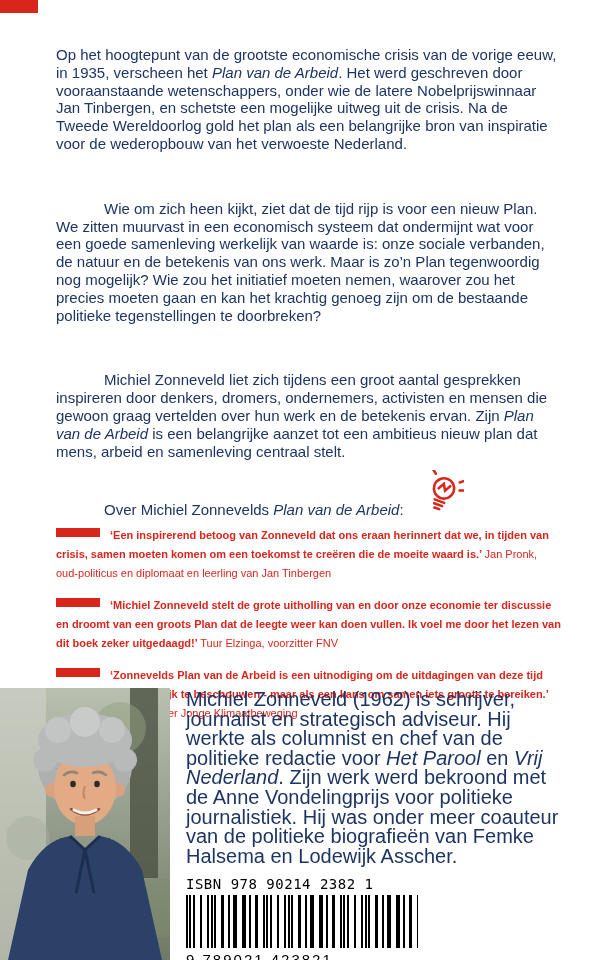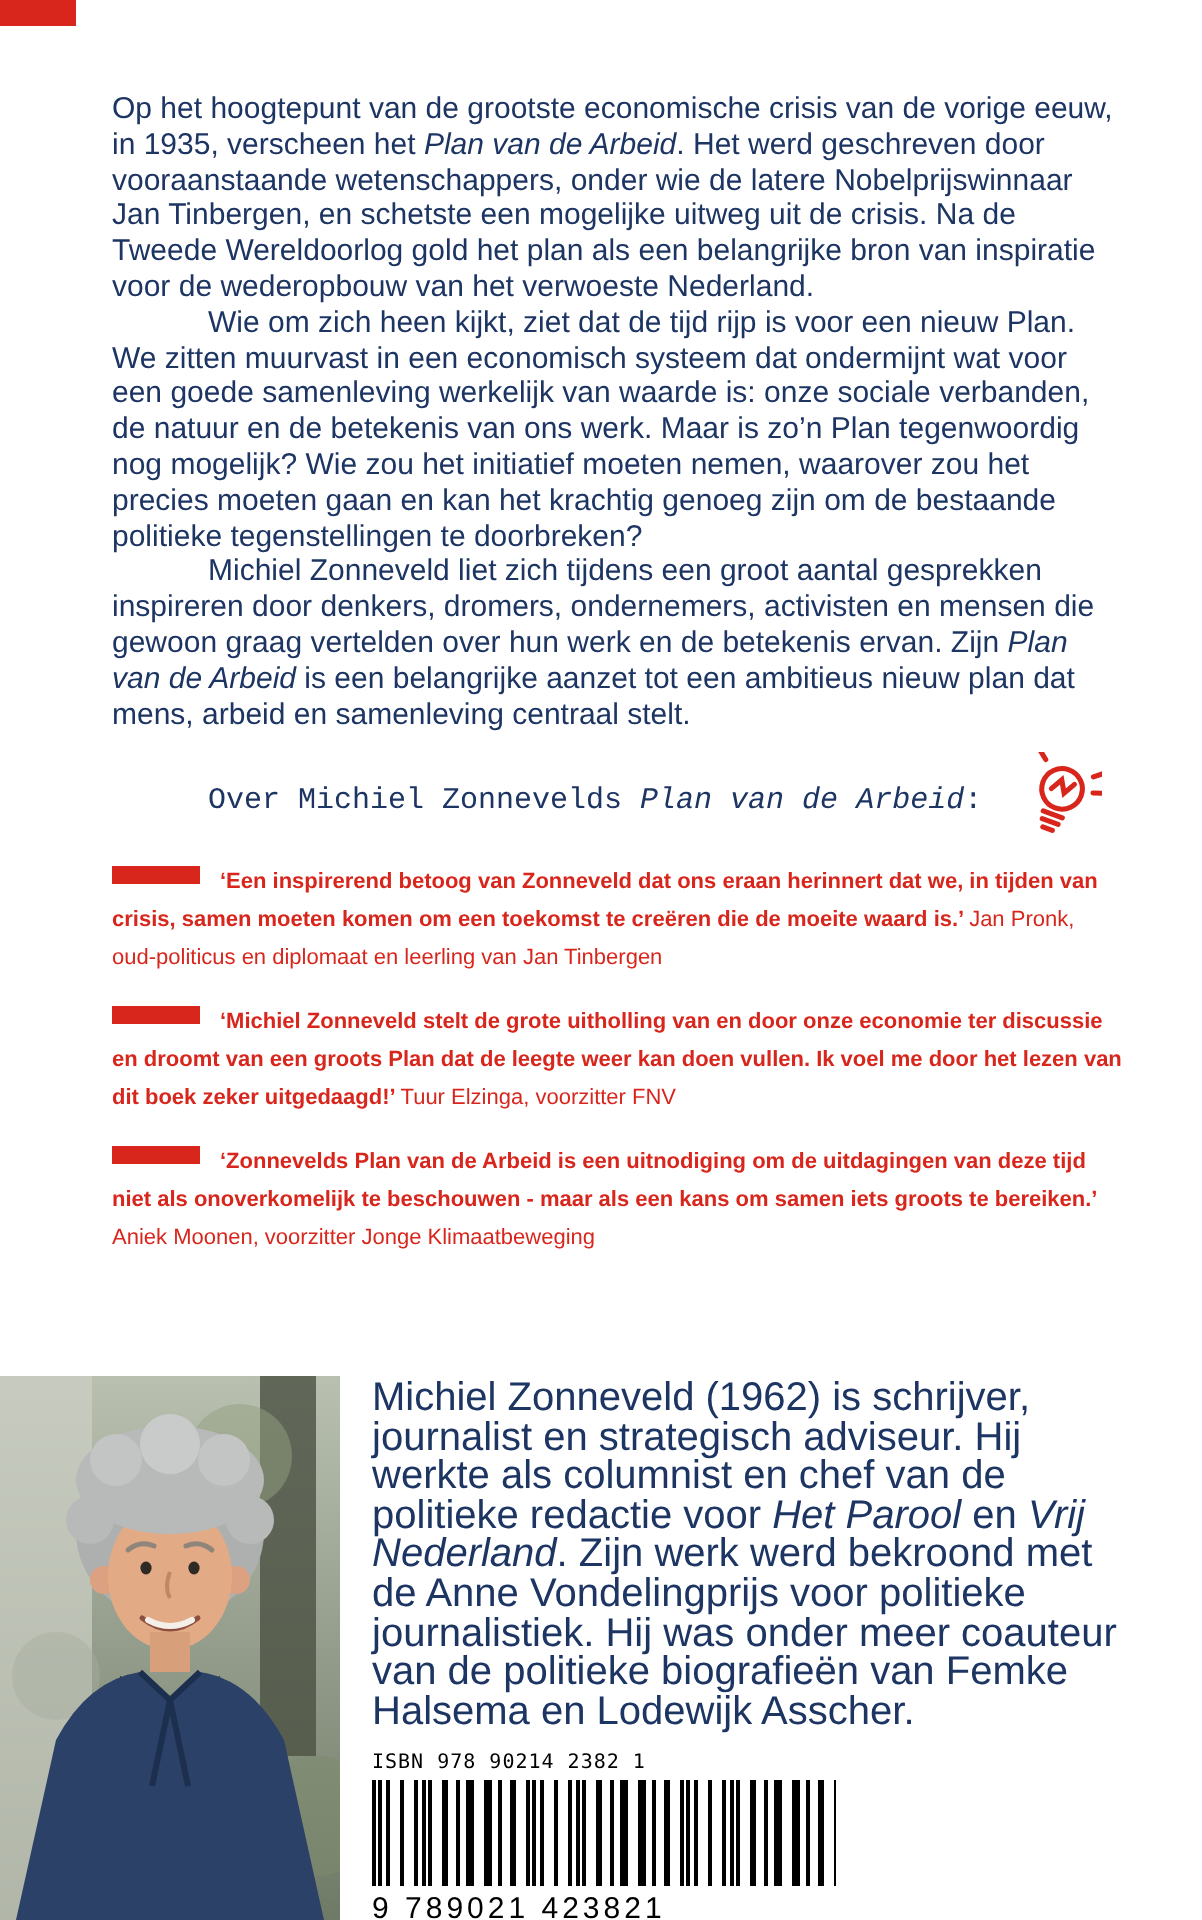--- a/index.html
+++ b/index.html
@@ -10,28 +10,27 @@
     overflow:hidden;
     font-family:"Liberation Sans","DejaVu Sans",sans-serif;
     color:#1d3563;
   }
   .corner-mark{
     position:absolute;top:0;left:0;
     width:38px;height:13px;background:#d8261c;
   }
   .main{padding:46px 40px 0 56px;}
   .body-text p{margin:0;font-size:15px;line-height:17.8px;}
-  .body-text p.indent{text-indent:48px;}
+  .body-text p.indent{text-indent:48px;margin-top:47px;}
   .i{font-style:italic;}
   .about{
     margin:10px 0 8px 48px;
     font-size:15px;
-    display:flex;align-items:center;gap:16px;
+    display:flex;align-items:flex-end;gap:16px;
     height:48px;
-    font-family:Liberation Mono, monospace;
   }
   .quote{
     margin:0 0 13px 0;
     font-size:11px;line-height:19px;
     color:#d8261c;
   }
   .quote .b{font-weight:bold;}
   .dash{
     display:inline-block;width:44px;height:9px;
     background:#d8261c;margin-right:10px;vertical-align:2px;
@@ -40,21 +39,21 @@
     position:absolute;left:0;bottom:0;
     width:601px;height:272px;
     display:flex;
   }
   .photo{flex:0 0 170px;width:170px;height:272px;}
   .bio-right{margin-left:16px;padding-top:2px;width:375px;}
   .bio-text{margin:0;font-size:20px;line-height:19.6px;}
   .barcode-box{margin-top:10px;width:238px;background:#fff;}
   .isbn-label{
     font-family:"DejaVu Sans Mono","Liberation Mono",monospace;
-    font-size:10px;color:#000;letter-spacing:0.5px;
+    font-size:14px;color:#000;letter-spacing:0.5px;
   }
   .bars{
     margin-top:3px;width:232px;height:53px;
     background-color:#fff;
     background-image:
       repeating-linear-gradient(90deg,#000 0 2px,transparent 2px 7px),
       repeating-linear-gradient(90deg,transparent 0 3px,#000 3px 5px,transparent 5px 11px);
   }
   .isbn-number{
     margin-top:3px;

